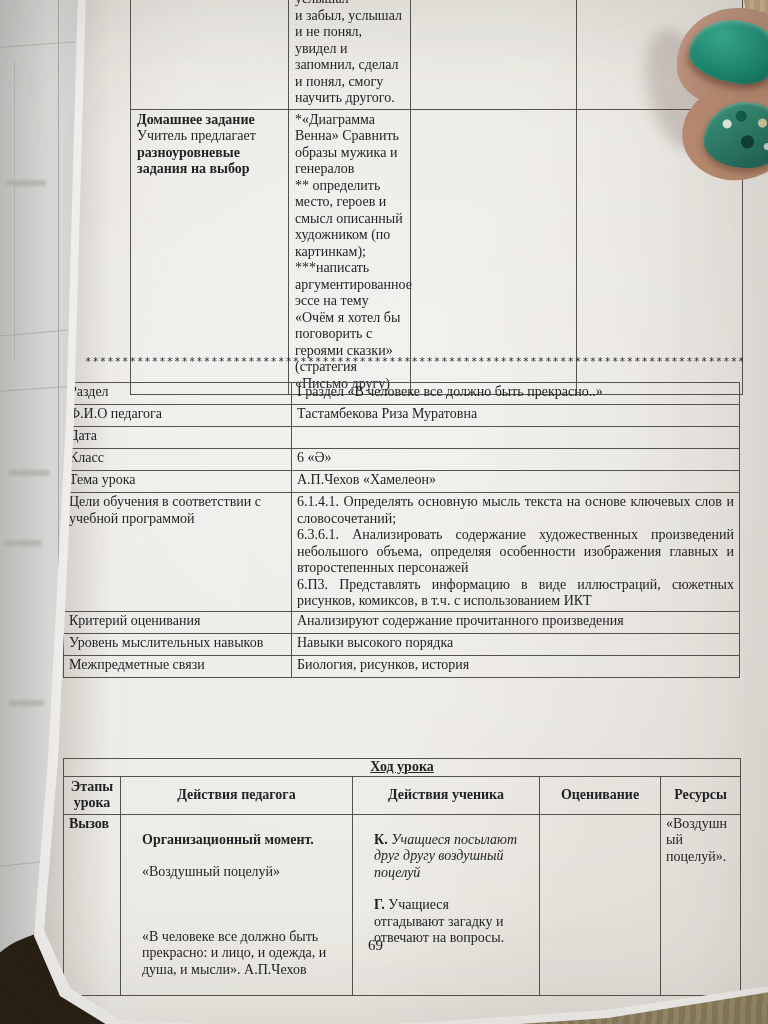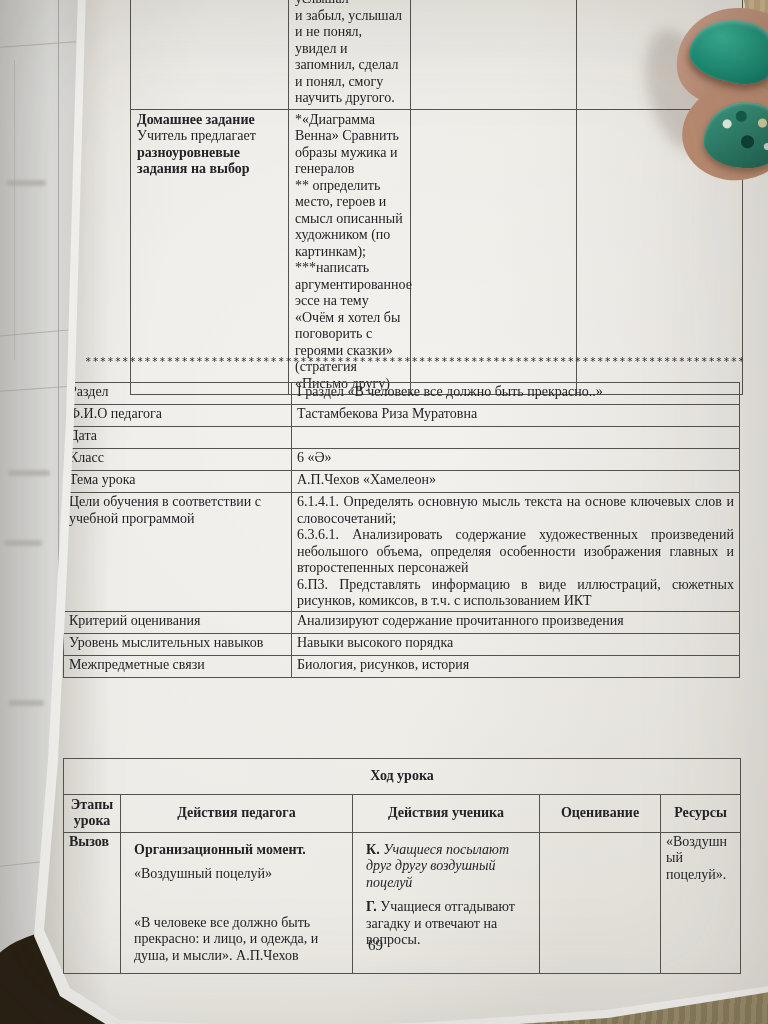--- a/index.html
+++ b/index.html
@@ -39,23 +39,23 @@
   .i{font-style:italic;}
   .toptable{left:130px;top:-12px;width:612px;font-size:14px;line-height:16.5px;}
   .toptable td{padding:2px 6px;}
   .stars{left:85px;top:355px;width:658px;height:14px;overflow:hidden;white-space:nowrap;
          font-size:10.5px;letter-spacing:1.1px;color:#2a2a2e;font-family:"DejaVu Sans Mono","Liberation Mono",monospace;}
   .info{left:63px;top:382px;width:677px;font-size:14px;line-height:16.5px;}
   .info th{width:217px;}
   .info td,.info th{height:19px;}
   .just{text-align:justify;}
   .lesson{left:63px;top:758px;width:677px;font-size:14px;line-height:16.5px;}
-  .lesson .title-cell{text-align:center;font-weight:bold;padding:9px 0;}
+  .lesson .title-cell{text-align:center;font-weight:bold;padding:0 0;text-decoration:underline;}
   .lesson .hdr th{font-weight:bold;text-align:center;vertical-align:middle;padding:2px 3px;}
-  .lesson p{margin:8px;}
+  .lesson p{margin:16px;}
   .gap-line{height:16px;}
   .res-cell{overflow-wrap:anywhere;}
   .pagenum{left:368px;top:937px;font-size:15px;color:#232327;}
   
   .hand{right:0;top:0;width:160px;height:210px;}
   .thumb-shadow{position:absolute;right:58px;top:28px;width:62px;height:124px;
     background:rgba(80,60,45,.20);filter:blur(7px);border-radius:50%;transform:rotate(-14deg);}
   .skin-top{position:absolute;right:-30px;top:8px;width:122px;height:100px;
     background:linear-gradient(140deg,#c79e8a,#a87a61);
     border-radius:48% 52% 46% 54%/55% 50% 50% 45%;transform:rotate(-8deg);}

